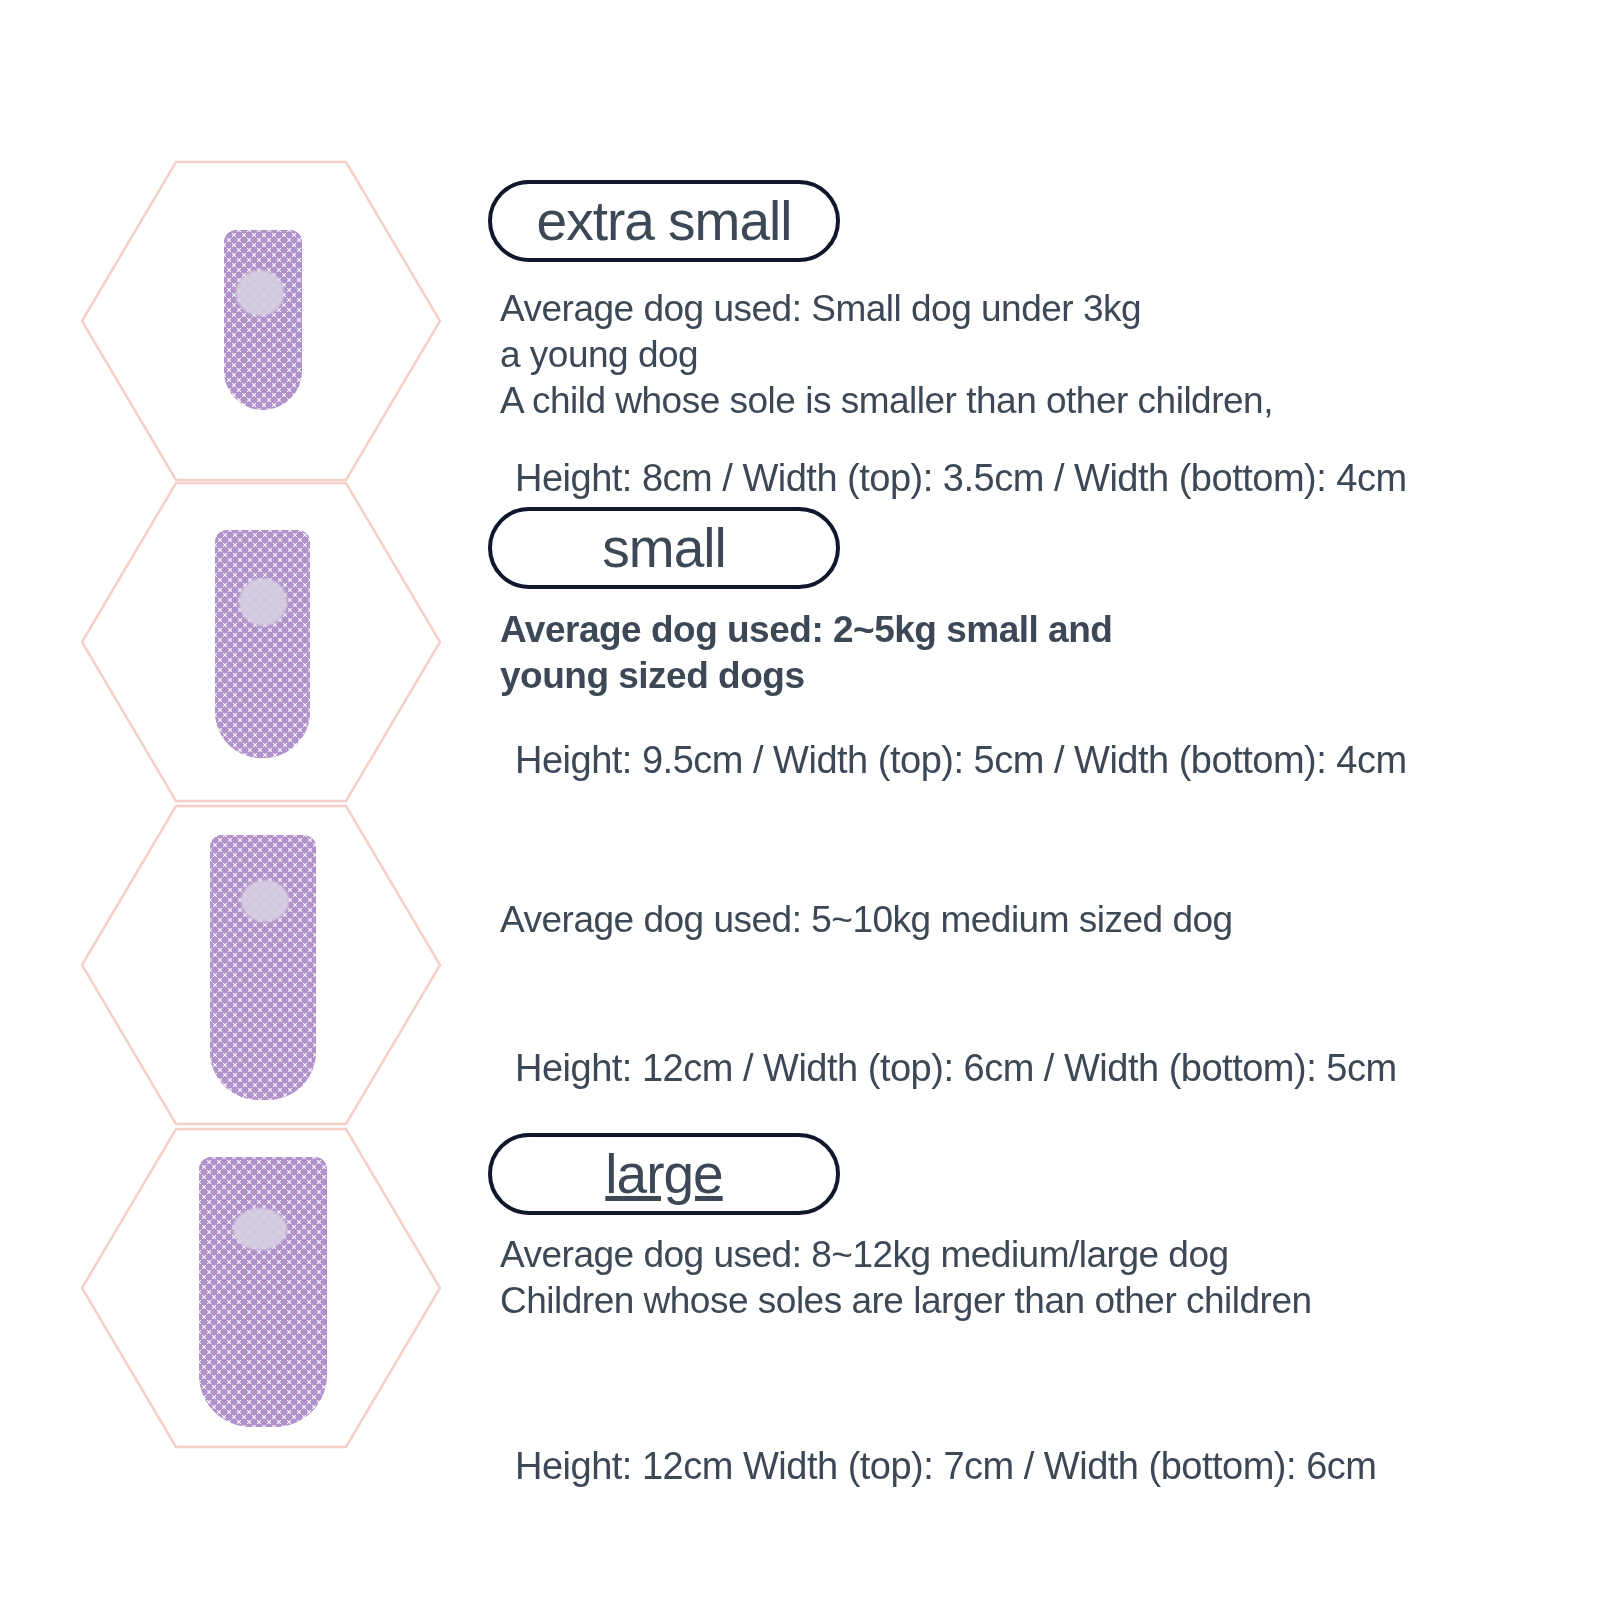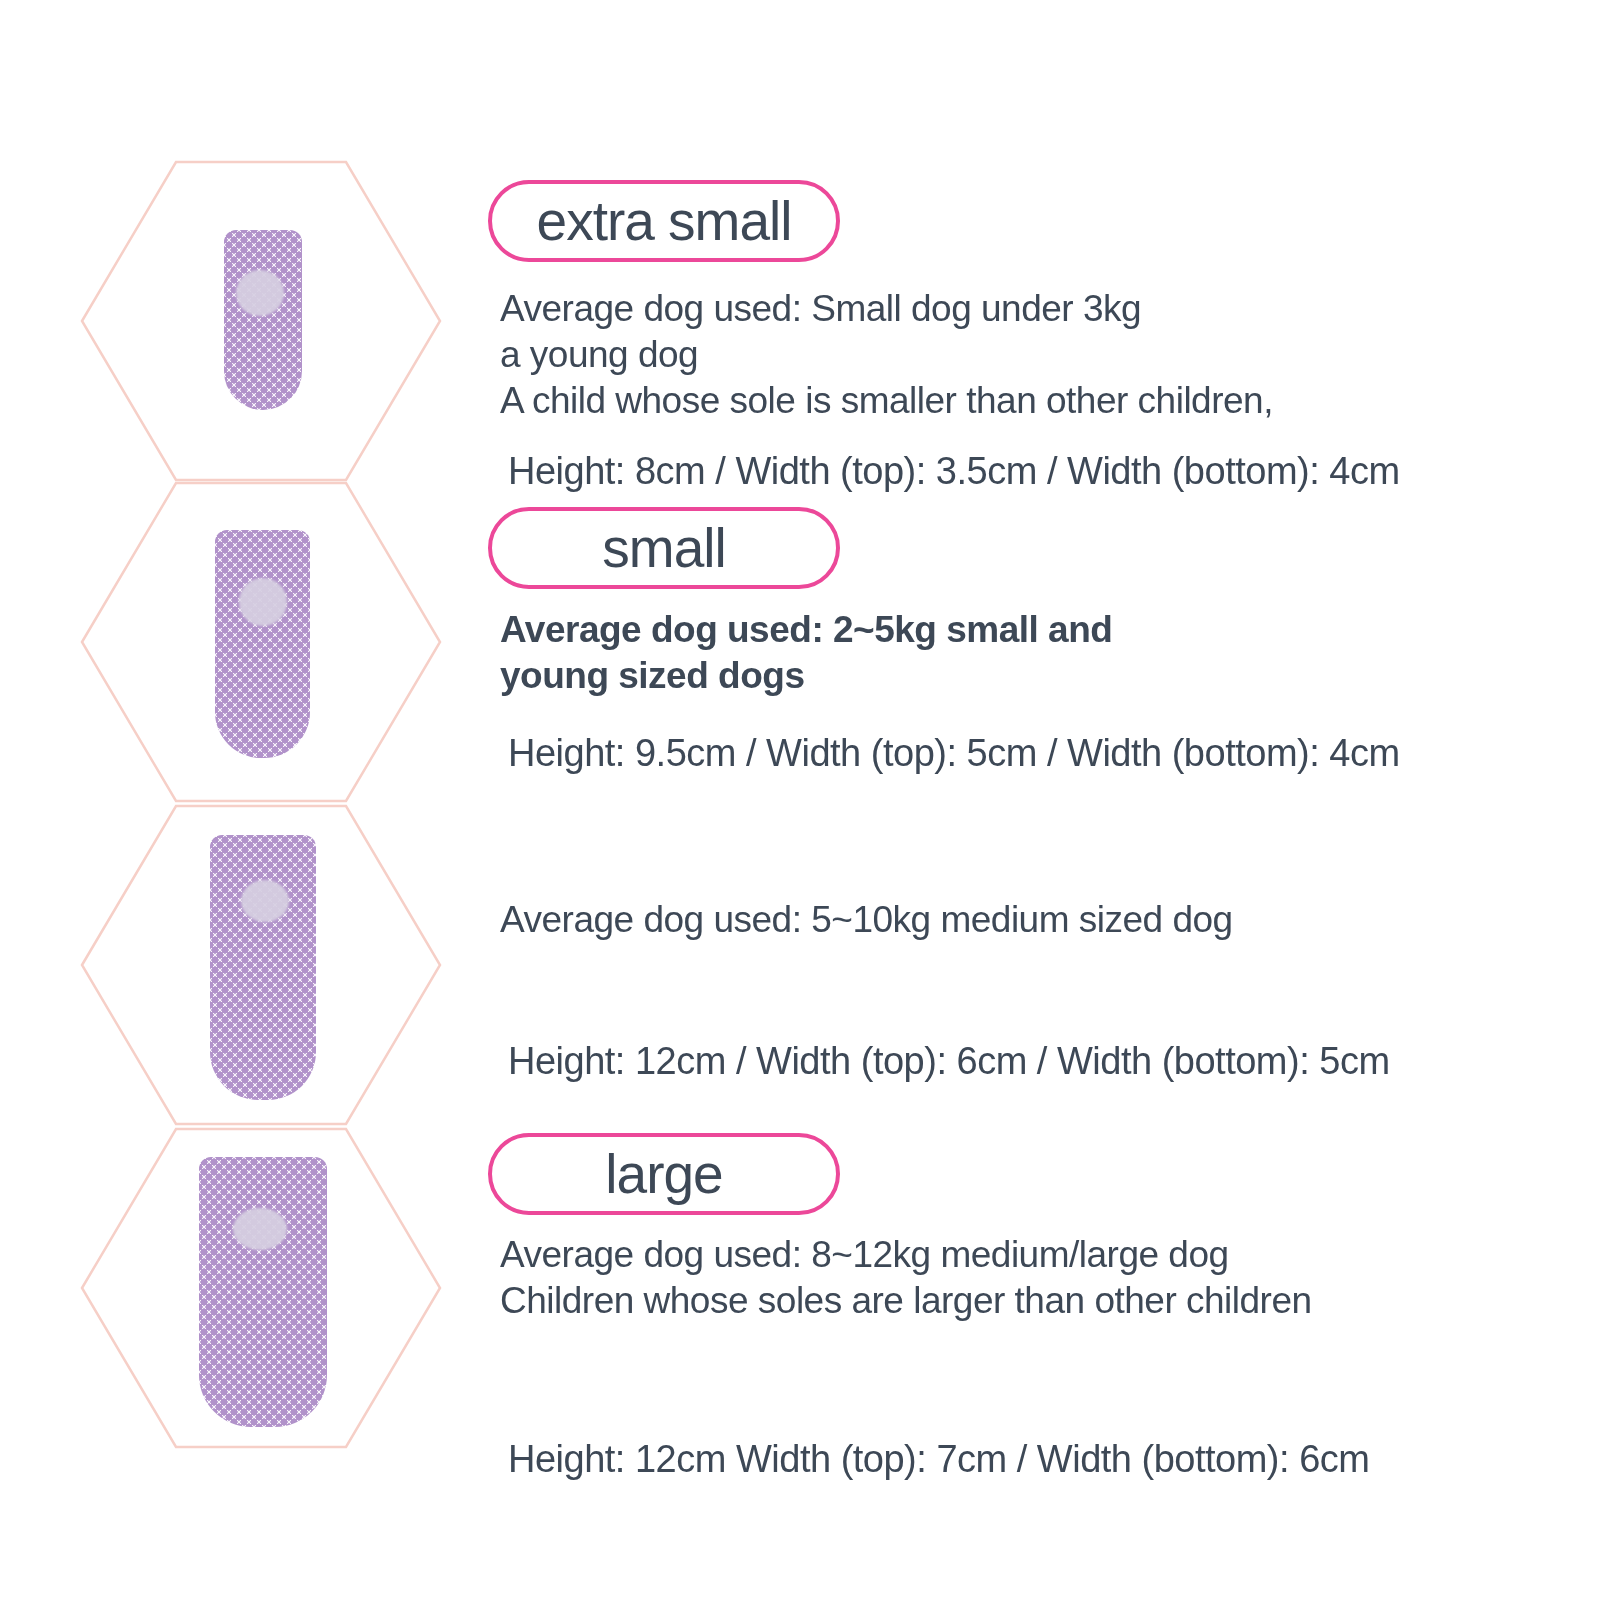--- a/index.html
+++ b/index.html
@@ -52,54 +52,54 @@
   .pad-3 { left: 241px; top: 880px;  width: 48px; height: 42px; }
   .pad-4 { left: 233px; top: 1208px; width: 54px; height: 42px; }
 
   
   .pill {
     position: absolute;
     left: 488px;
     width: 352px;
     height: 82px;
     box-sizing: border-box;
-    border: 4px solid #ec4899;
+    border: 4px solid #0f172a;
     border-radius: 44px;
     display: flex;
     align-items: center;
     justify-content: center;
     font-size: 55px;
     letter-spacing: -1px;
     white-space: nowrap;
   }
   .pill-1 { top: 180px; }
   .pill-2 { top: 507px; text-align: center; }
   .pill-3 { top: 815px; }
-  .pill-4 { top: 1133px; }
+  .pill-4 { top: 1133px; text-decoration: underline; }
 
   .desc {
     position: absolute;
     left: 500px;
     margin: 0;
     font-size: 37px;
     line-height: 46px;
     letter-spacing: -0.5px;
     white-space: nowrap;
   }
   .desc span { display: block; }
   .desc span:empty { display: none; }
   .desc-1 { top: 286px; }
   .desc-2 { top: 607px; font-weight: bold; }
   .desc-3 { top: 897px; }
   .desc-4 { top: 1232px; }
 
   .dims {
     position: absolute;
     left: 500px;
-    margin: 8px;
+    margin: 15px;
     font-size: 38px;
     line-height: 46px;
     letter-spacing: -0.5px;
     white-space: nowrap;
   }
   .dims-1 { top: 440px; }
   .dims-2 { top: 722px; }
   .dims-3 { top: 1030px; }
   .dims-4 { top: 1428px; }
 </style>

